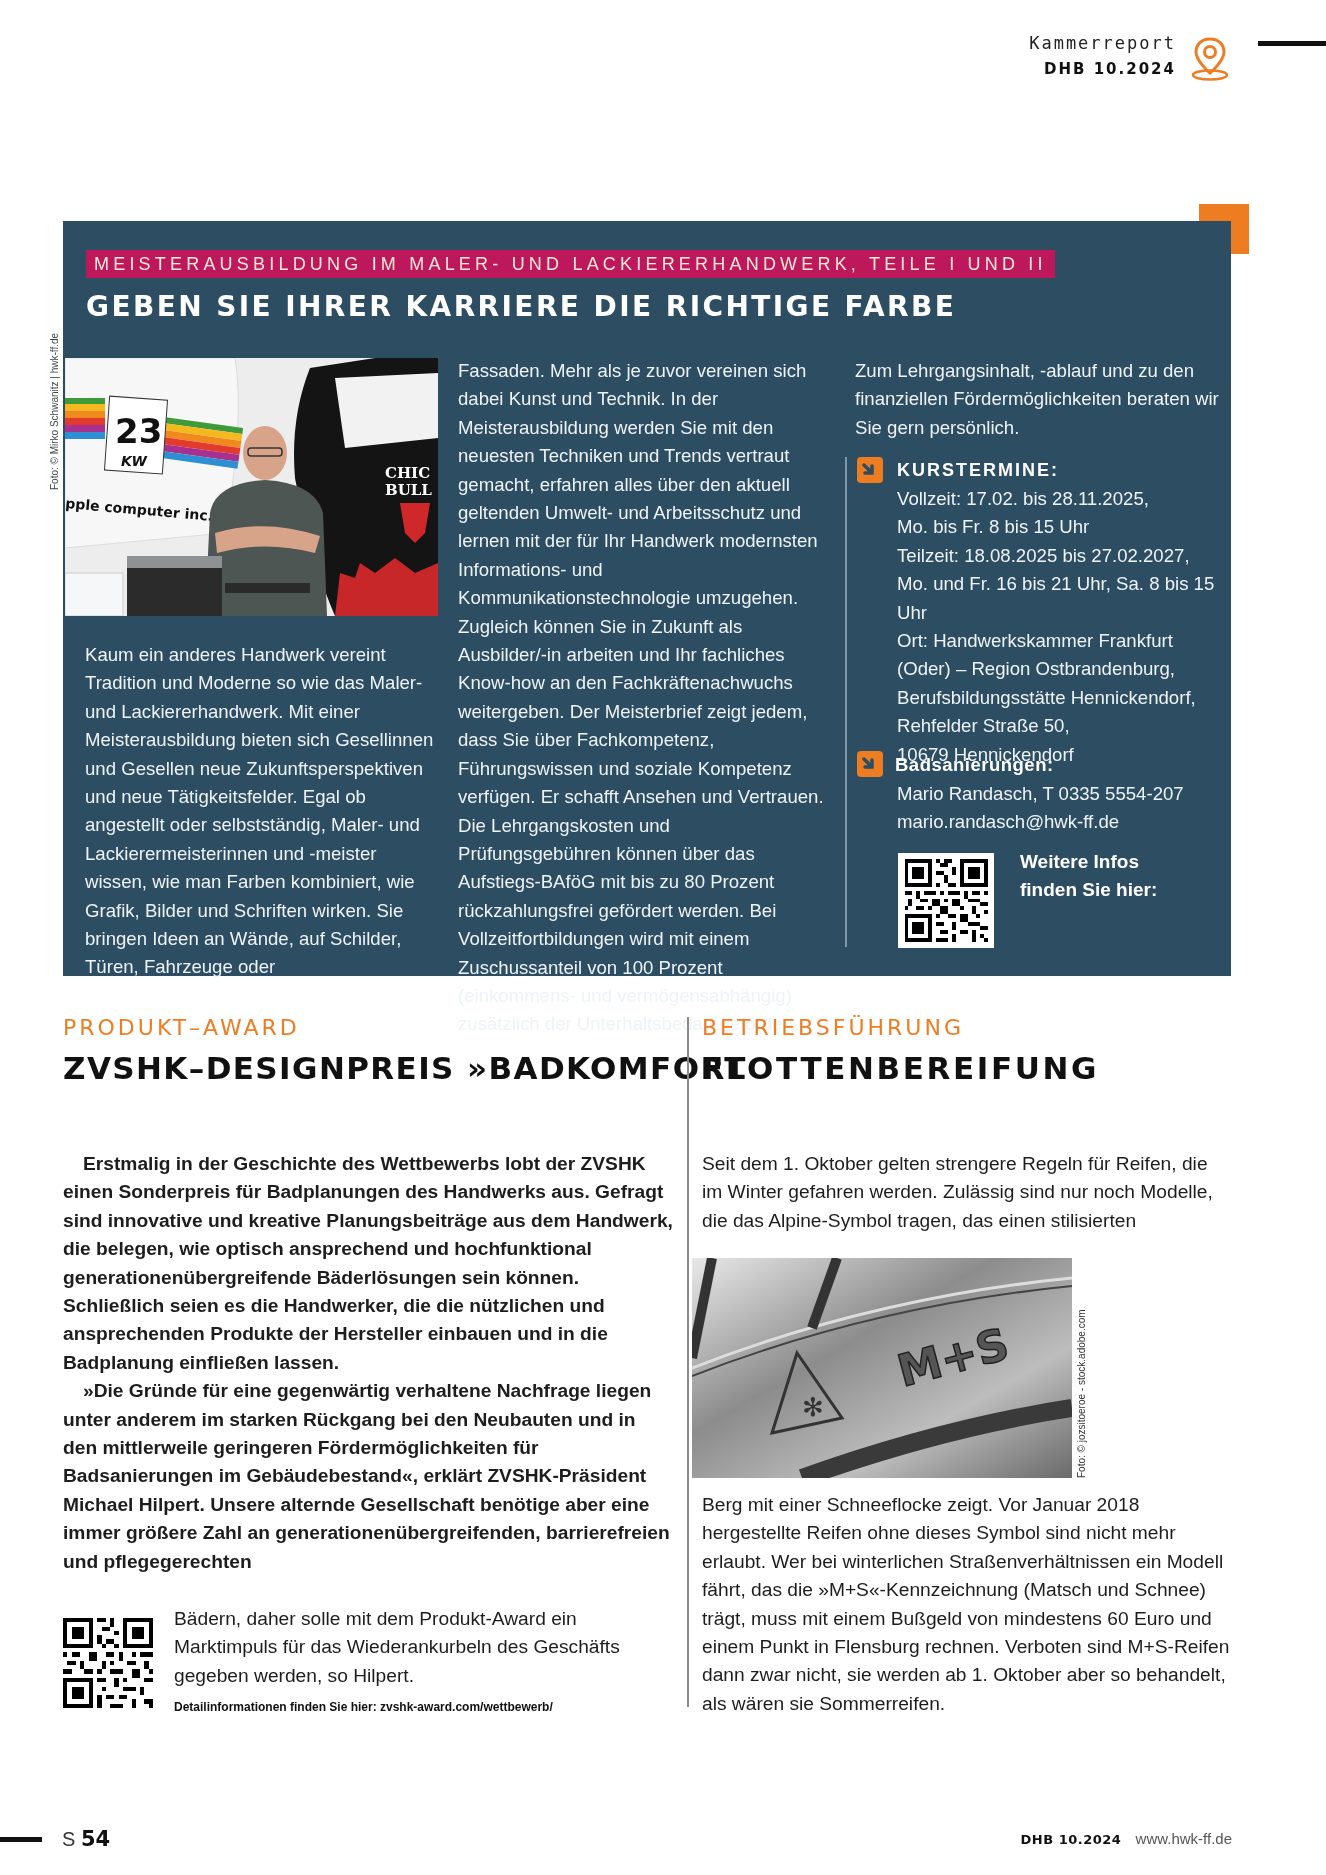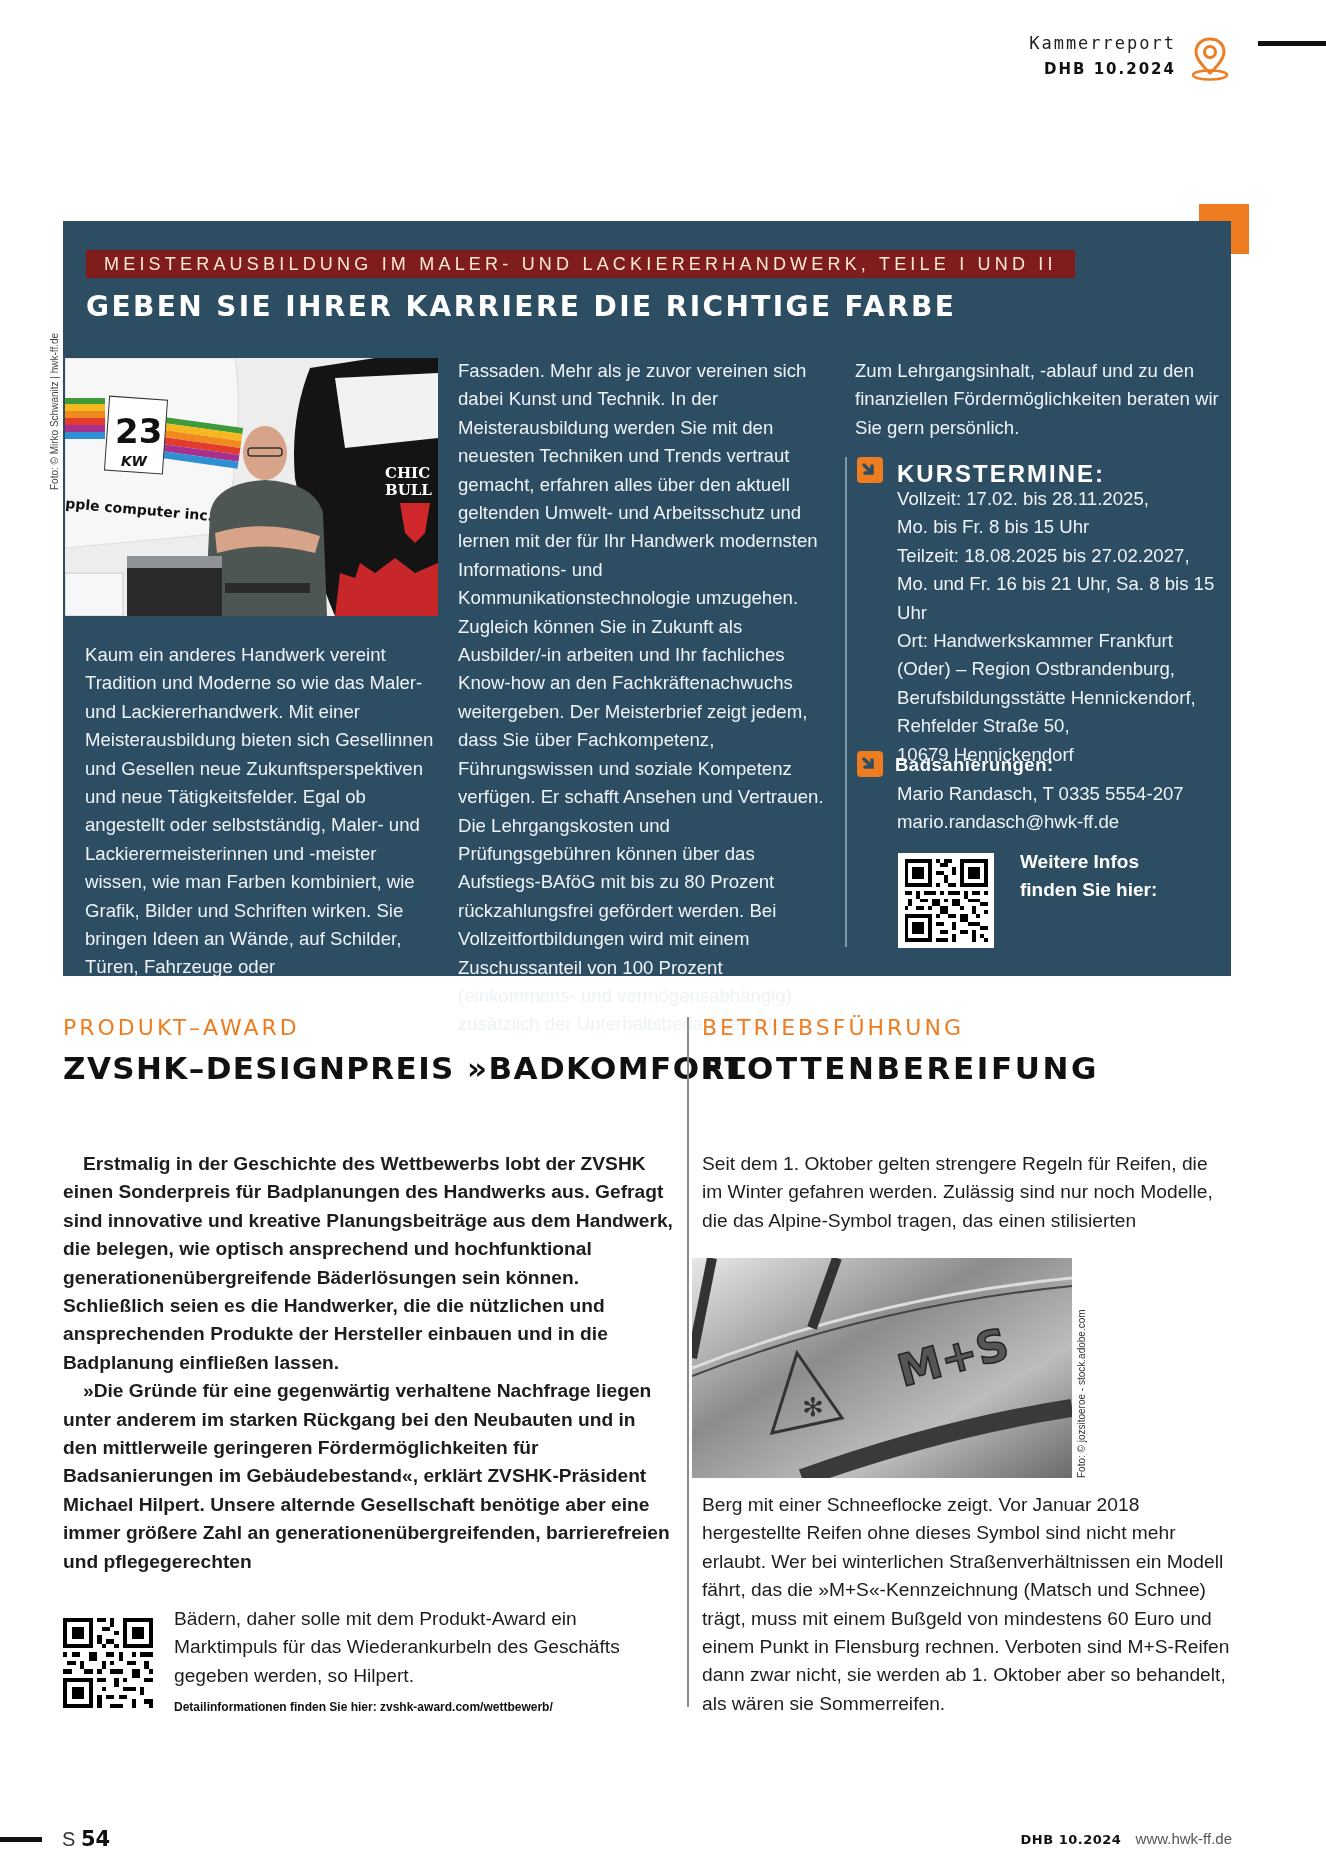--- a/index.html
+++ b/index.html
@@ -7,33 +7,33 @@
 
   
   .hdr-rule { position: absolute; left: 1258px; top: 41px; width: 68px; height: 5px; background: #111; }
   .hdr-kicker { position: absolute; right: 150px; top: 33px; font-family: "DejaVu Sans Mono", monospace; font-size: 17px; letter-spacing: 2px; color: #222; }
   .hdr-issue { position: absolute; right: 150px; top: 60px; font-family: "DejaVu Sans", sans-serif; font-weight: bold; font-size: 15px; letter-spacing: 2px; color: #111; }
   .hdr-pin { position: absolute; left: 1188px; top: 35px; width: 44px; height: 48px; }
 
   
   .accent-square { position: absolute; left: 1199px; top: 204px; width: 50px; height: 50px; background: #ee7d22; }
   .box { position: absolute; left: 63px; top: 221px; width: 1168px; height: 755px; background: #2d4d63; }
-  .box-kicker { position: absolute; left: 86px; top: 250px; height: 28px; padding: 0 18px; background: #7f1d1d; color: #ffe9d6; font-family: "Liberation Sans", sans-serif; font-size: 18px; letter-spacing: 4.2px; line-height: 28px; white-space: nowrap; }
+  .box-kicker { position: absolute; left: 86px; top: 250px; height: 28px; padding: 0 8px; background: #be185d; color: #ffe9d6; font-family: "Liberation Sans", sans-serif; font-size: 18px; letter-spacing: 4.2px; line-height: 28px; white-space: nowrap; }
   .box-title { position: absolute; left: 86px; top: 290px; color: #ffffff; font-family: "DejaVu Sans", sans-serif; font-weight: bold; font-size: 28px; letter-spacing: 2.4px; white-space: nowrap; }
   .photo { position: absolute; left: 65px; top: 358px; width: 373px; height: 258px; overflow: hidden; background: #eceff0; }
   .photo-credit { position: absolute; left: 47px; top: 355px; width: 18px; height: 135px; }
   .photo-credit span { position: absolute; left: 0; top: 0; transform-origin: 0 0; transform: translate(2px, 135px) rotate(-90deg); white-space: nowrap; font-size: 10px; color: #444; }
 
   .col { position: absolute; color: #eef3f6; font-family: "Liberation Sans", sans-serif; font-size: 18.6px; line-height: 28.4px; }
   .col1 { left: 85px; top: 641px; width: 350px; }
   .col2 { left: 458px; top: 357px; width: 370px; }
   .col3 { left: 855px; top: 357px; width: 370px; }
   .col-div { position: absolute; left: 845px; top: 457px; width: 2px; height: 490px; background: #7f98a8; }
 
-  .bullet-head { position: absolute; left: 857px; font-weight: bold; color: #fff; font-size: 24px; letter-spacing: 2px; }
+  .bullet-head { position: absolute; left: 857px; font-weight: bold; color: #fff; font-size: 18px; letter-spacing: 2px; }
   .arrow-icon { position: absolute; width: 26px; height: 26px; background: #ee7d22; border-radius: 4px; }
   .arrow-icon svg { width: 26px; height: 26px; }
   .info-lines { position: absolute; left: 897px; width: 330px; color: #eef3f6; font-size: 18.6px; line-height: 28.4px; }
   .qr { position: absolute; background: #fff; }
   .qr svg { display: block; }
   .more-info { position: absolute; left: 1020px; top: 848px; color: #fff; font-weight: bold; font-size: 19px; line-height: 28px; }
 
   
   .kicker { position: absolute; color: #ee7d22; font-family: "DejaVu Sans", sans-serif; font-size: 22px; letter-spacing: 3px; text-align: center; }
   .headline { position: absolute; color: #111; font-family: "DejaVu Sans", sans-serif; font-weight: bold; font-size: 31px; line-height: 36px; letter-spacing: 1.4px; }

